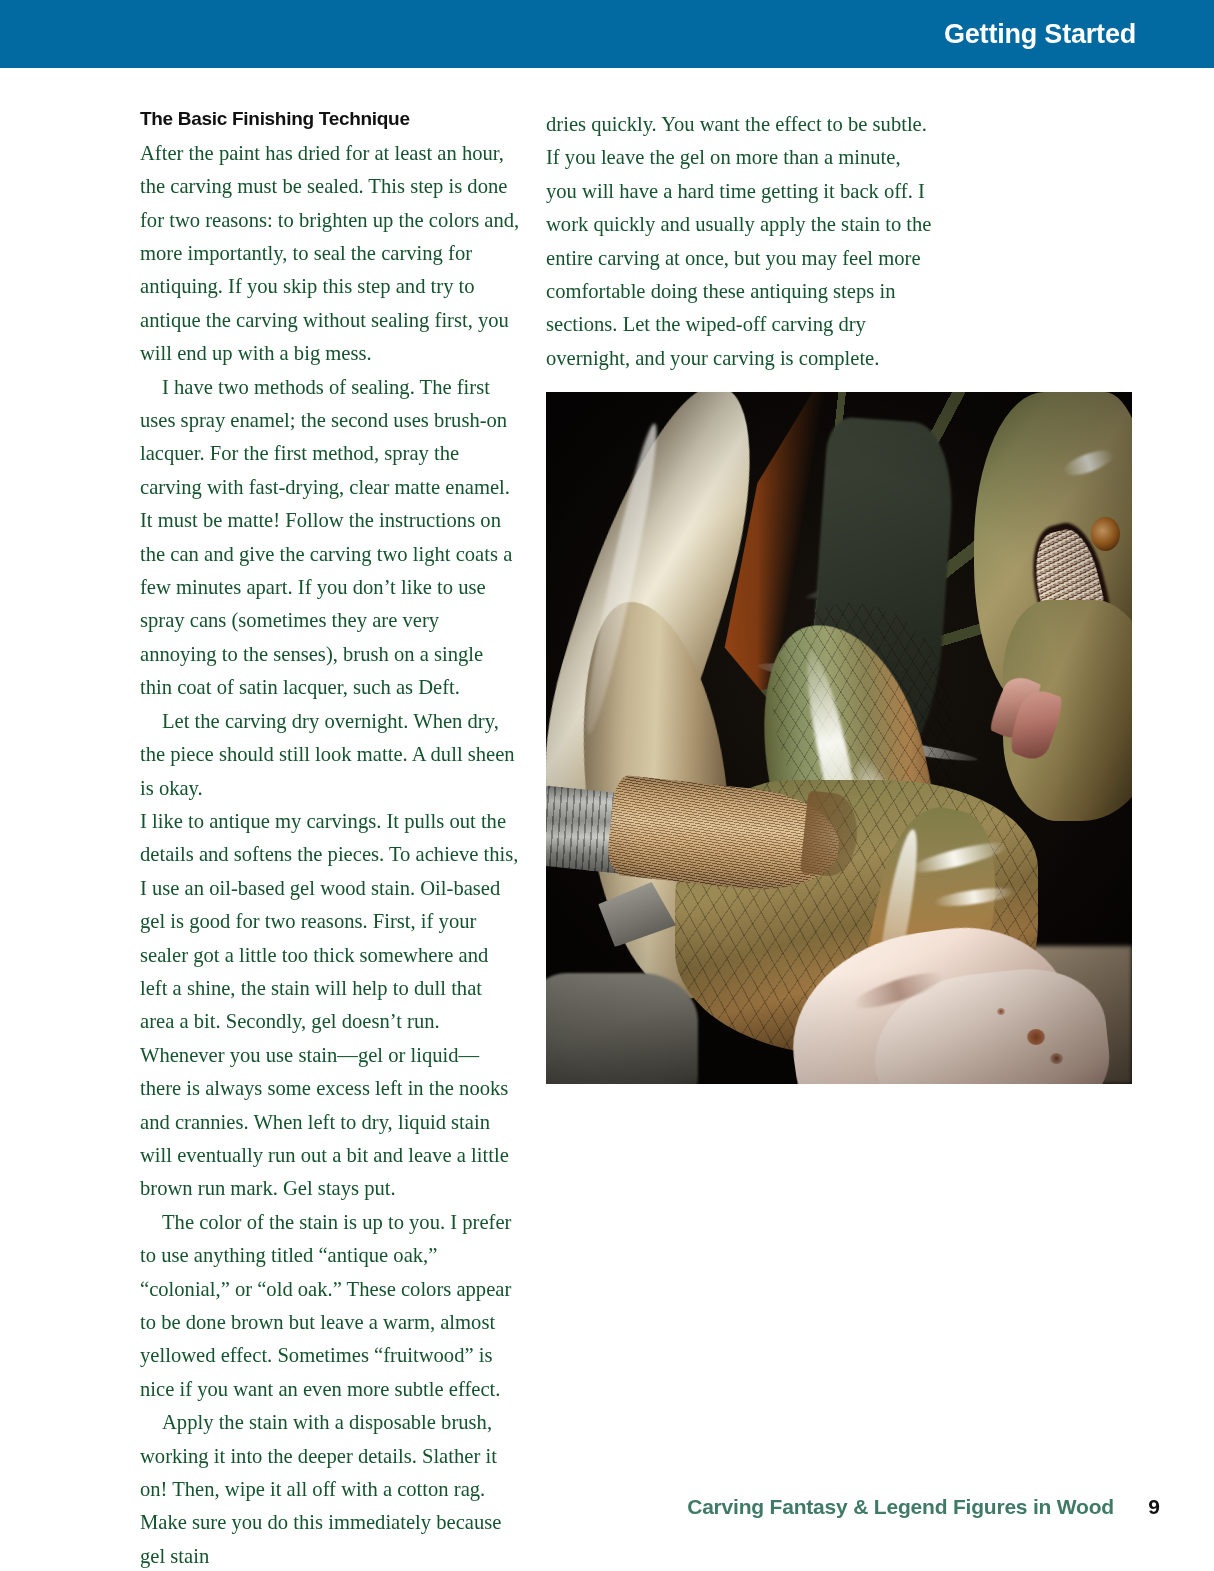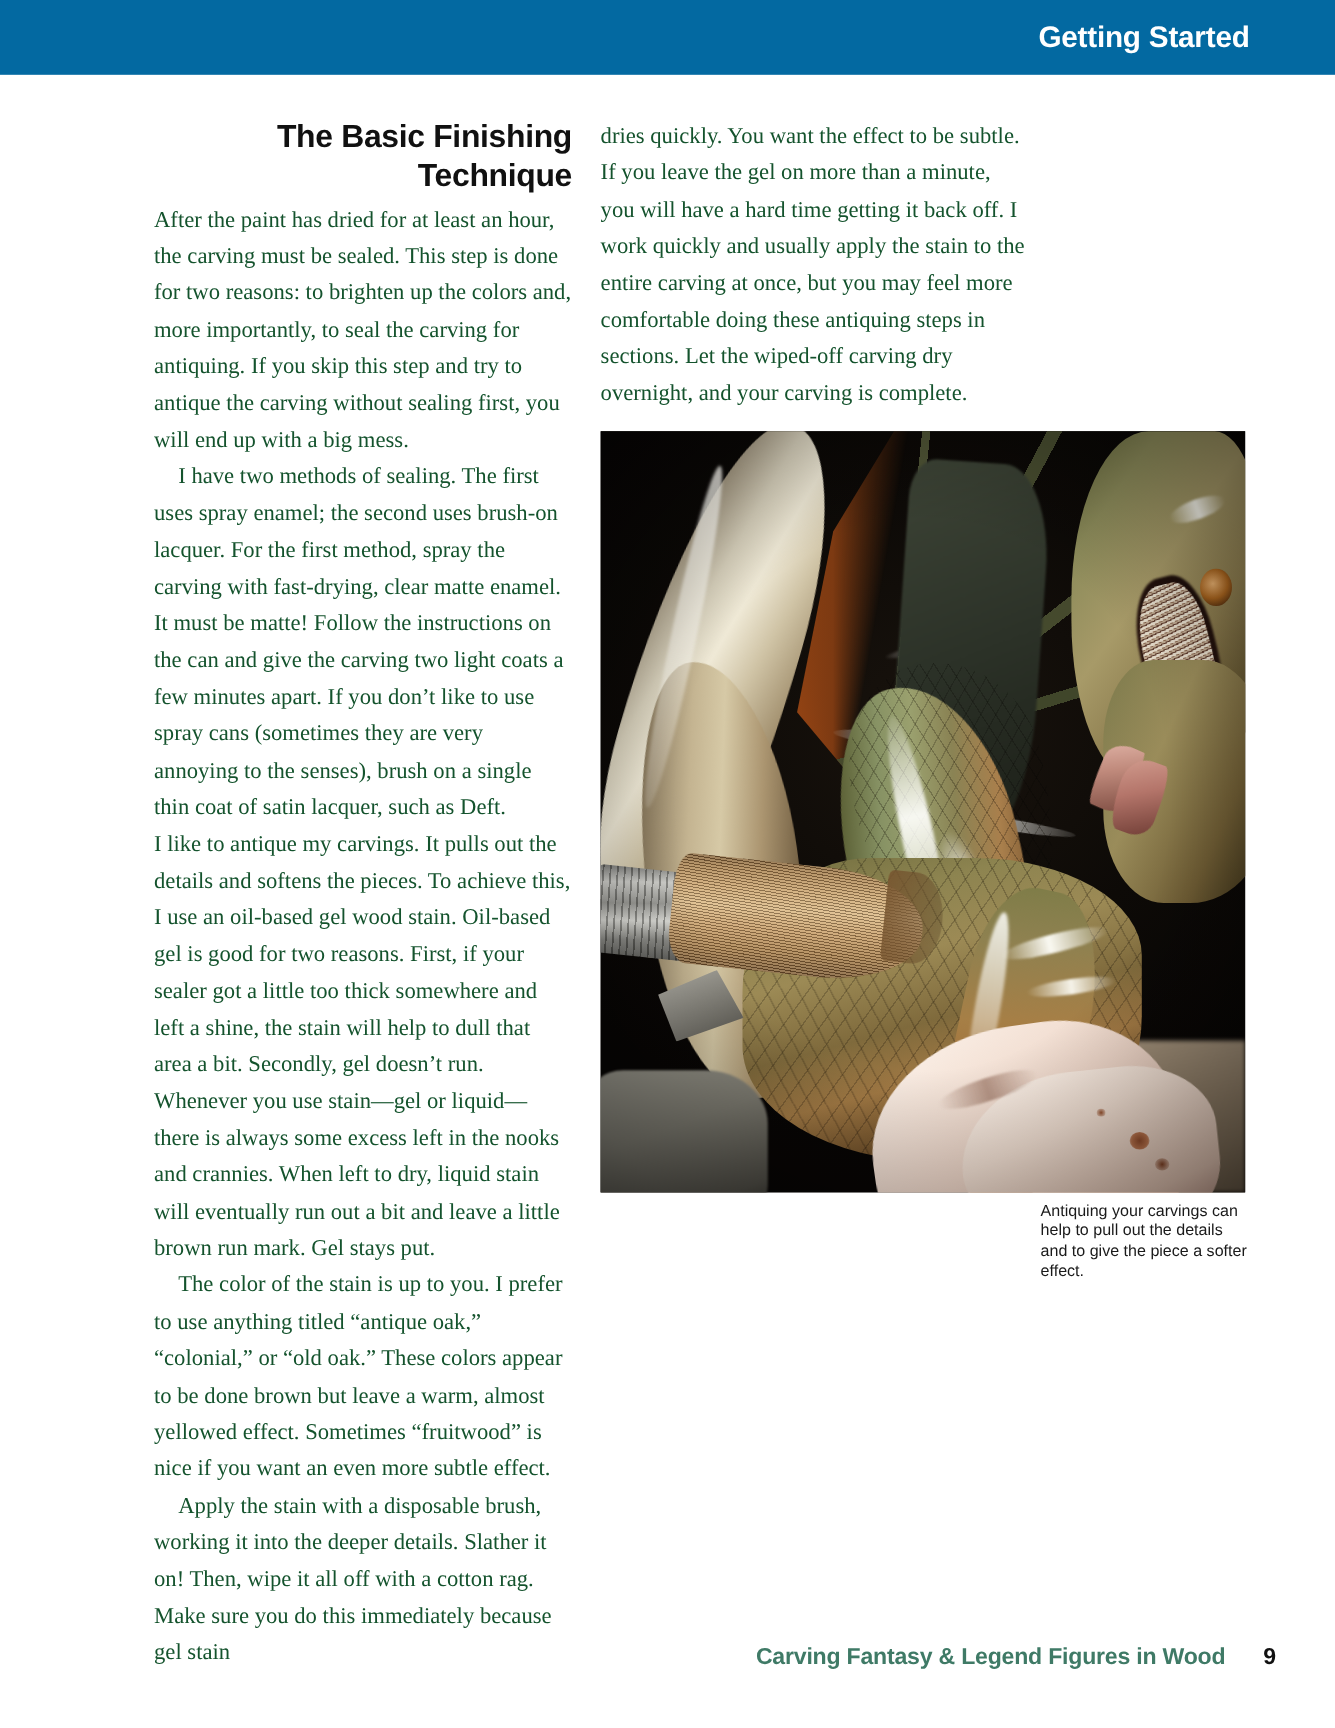--- a/index.html
+++ b/index.html
@@ -45,26 +45,25 @@
   .col {
     position: absolute;
     top: 40px;
   }
   .col-left  { left: 140px; width: 380px; }
   .col-right { left: 546px; width: 388px; }
 
   h2.section-heading {
     font-family: "Liberation Sans", sans-serif;
     font-weight: bold;
-    font-size: 29px;
+    font-size: 19px;
     letter-spacing: -0.3px;
     color: #111;
     margin: 0 0 6px 0;
     line-height: 1.2;
-    text-align: right;
   }
   h2.section-heading.spaced { margin-top: 34px; }
 
   p.body-text {
     margin: 0;
     font-family: "Liberation Serif", serif;
     font-size: 20.6px;
     line-height: 33.4px;
     color: #14532d;
     text-align: left;
@@ -474,20 +473,21 @@
 <div class="running-head">
   <div class="running-head-title">Getting Started</div>
 </div>
 
 <div class="page-body">
 
   <div class="col col-left">
     <h2 class="section-heading">The Basic Finishing Technique</h2>
     <p class="body-text">After the paint has dried for at least an hour, the carving must be sealed. This step is done for two reasons: to brighten up the colors and, more importantly, to seal the carving for antiquing. If you skip this step and try to antique the carving without sealing first, you will end up with a big mess.</p>
     <p class="body-text indent">I have two methods of sealing. The first uses spray enamel; the second uses brush-on lacquer. For the first method, spray the carving with fast-drying, clear matte enamel. It must be matte! Follow the instructions on the can and give the carving two light coats a few minutes apart. If you don’t like to use spray cans (sometimes they are very annoying to the senses), brush on a single thin coat of satin lacquer, such as Deft.</p>
+    <p class="body-text indent">Let the carving dry overnight. When dry, the piece should still look matte. A dull sheen is okay.</p>
 
     <p class="body-text">I like to antique my carvings. It pulls out the details and softens the pieces. To achieve this, I use an oil-based gel wood stain. Oil-based gel is good for two reasons. First, if your sealer got a little too thick somewhere and left a shine, the stain will help to dull that area a bit. Secondly, gel doesn’t run. Whenever you use stain—gel or liquid—there is always some excess left in the nooks and crannies. When left to dry, liquid stain will eventually run out a bit and leave a little brown run mark. Gel stays put.</p>
     <p class="body-text indent">The color of the stain is up to you. I prefer to use anything titled “antique oak,” “colonial,” or “old oak.” These colors appear to be done brown but leave a warm, almost yellowed effect. Sometimes “fruitwood” is nice if you want an even more subtle effect.</p>
     <p class="body-text indent">Apply the stain with a disposable brush, working it into the deeper details. Slather it on! Then, wipe it all off with a cotton rag. Make sure you do this immediately because gel stain</p>
   </div>
 
   <div class="col col-right">
     <p class="body-text">dries quickly. You want the effect to be subtle. If you leave the gel on more than a minute, you will have a hard time getting it back off. I work quickly and usually apply the stain to the entire carving at once, but you may feel more comfortable doing these antiquing steps in sections. Let the wiped-off carving dry overnight, and your carving is complete.</p>
   </div>
 
@@ -544,21 +544,20 @@
       <div class="ph-layer glove"></div>
       <div class="ph-layer glove2"></div>
       <div class="ph-layer glove-crease"></div>
       <div class="ph-layer stain-dot1"></div>
       <div class="ph-layer stain-dot2"></div>
       <div class="ph-layer stain-dot3"></div>
 
       <div class="ph-layer vignette"></div>
     </div>
 
-    <div class="photo-caption">Antiquing your carvings can help to pull out the details and to give the piece a softer effect.</div>
   </div>
 
 </div>
 
 <div class="footer">
   <div class="footer-title">Carving Fantasy &amp; Legend Figures in Wood</div>
   <div class="footer-pageno">9</div>
 </div>
 
 </body></html>

